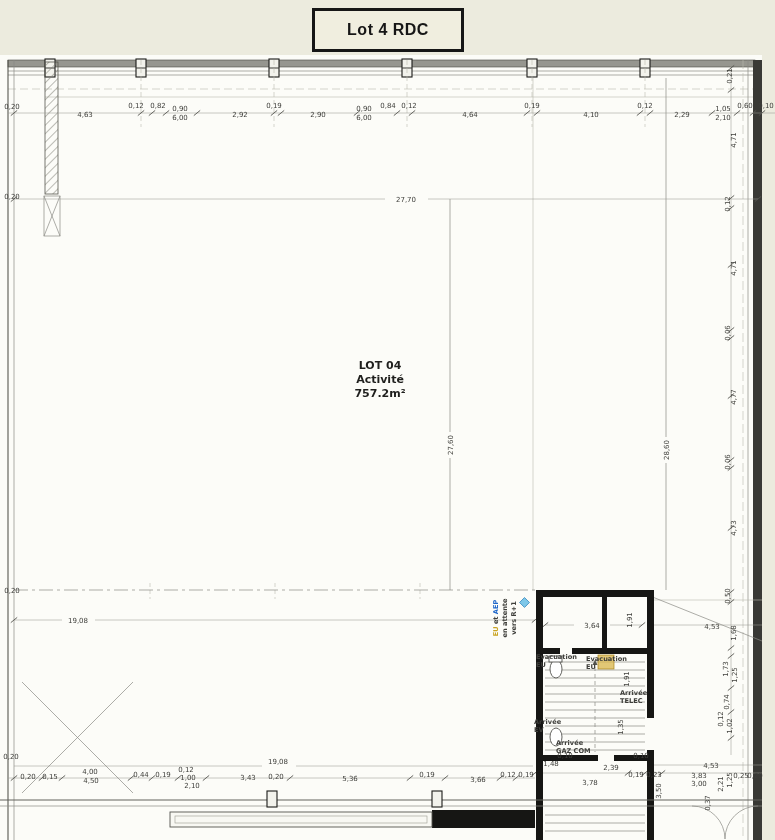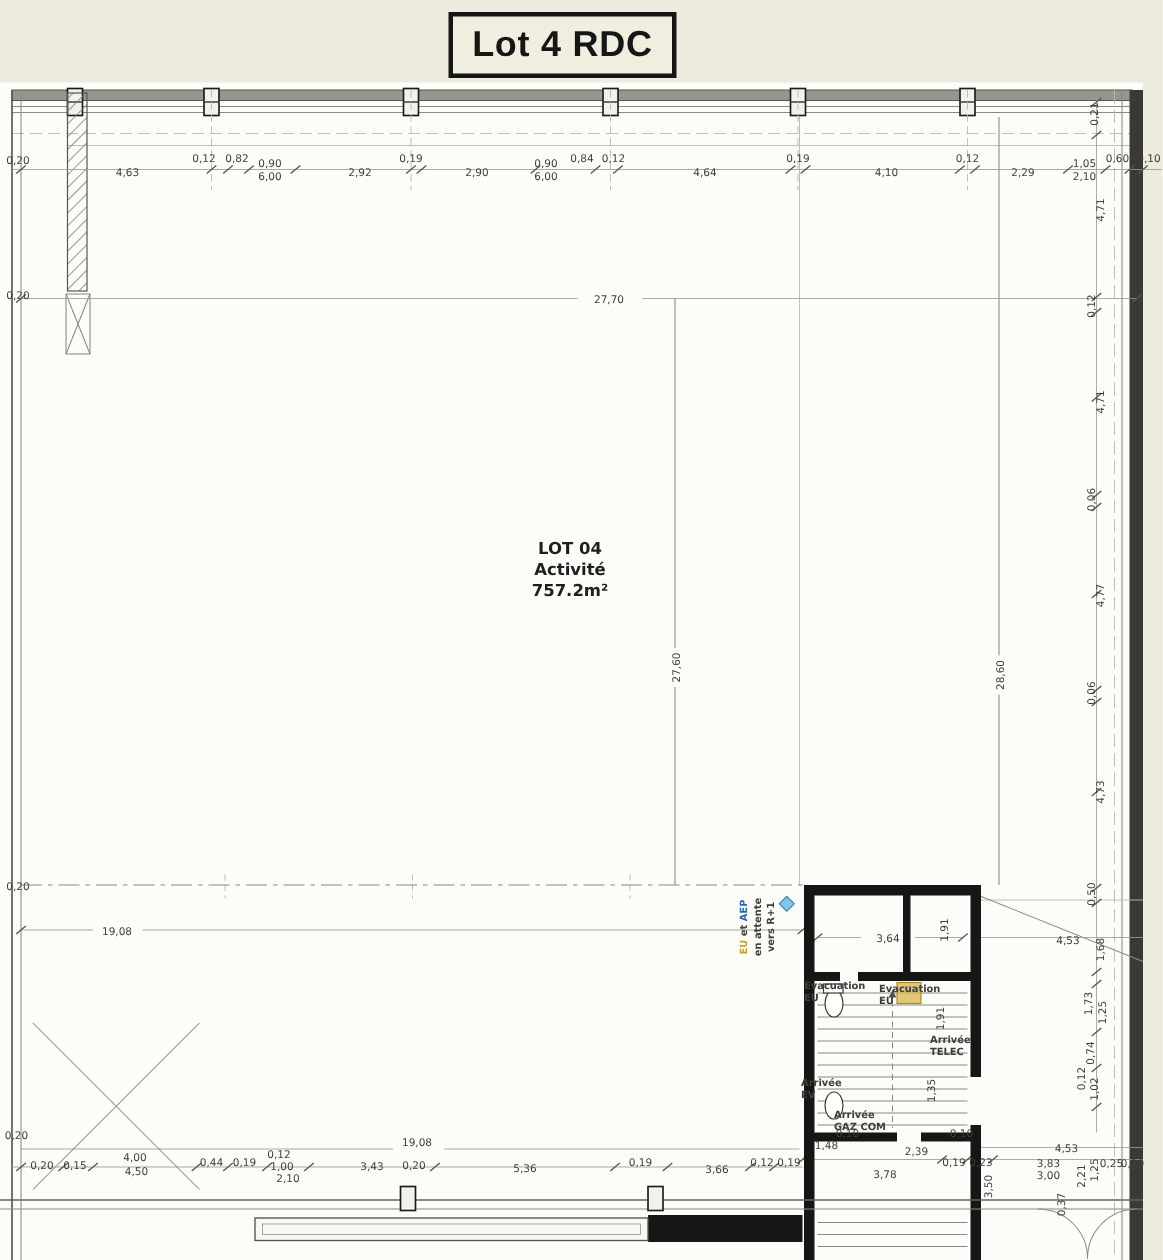--- a/index.html
+++ b/index.html
@@ -3,25 +3,25 @@
 <meta charset="utf-8">
 <style>
   html,body{margin:0;padding:0;}
   body{
     width:775px;height:840px;position:relative;
     background:#ECEBDE;
     font-family:"Liberation Sans", sans-serif;
     overflow:hidden;
   }
   .title-box{
-    position:absolute;left:299px;top:8px;width:146px;height:38px;
+    position:absolute;left:312px;top:8px;width:146px;height:38px;
     border:3px solid #161616;background:#F0EEDF;
     display:flex;align-items:center;justify-content:center;
     font-family:"Liberation Sans", sans-serif;
-    font-weight:bold;font-size:24px;color:#161616;letter-spacing:0.5px;
+    font-weight:bold;font-size:16px;color:#161616;letter-spacing:0.5px;
   }
   svg{position:absolute;left:0;top:0;}
   svg text{
     font-family:"DejaVu Sans", sans-serif;
     font-size:7px;fill:#3E3E3A;text-anchor:middle;
   }
   svg text.s{text-anchor:start;}
   svg text.room{font-size:11px;font-weight:bold;fill:#1F1F1D;}
   svg text.ann{font-size:6.6px;font-weight:bold;}
   .ln{stroke:#8A8A84;stroke-width:0.7;fill:none;}

